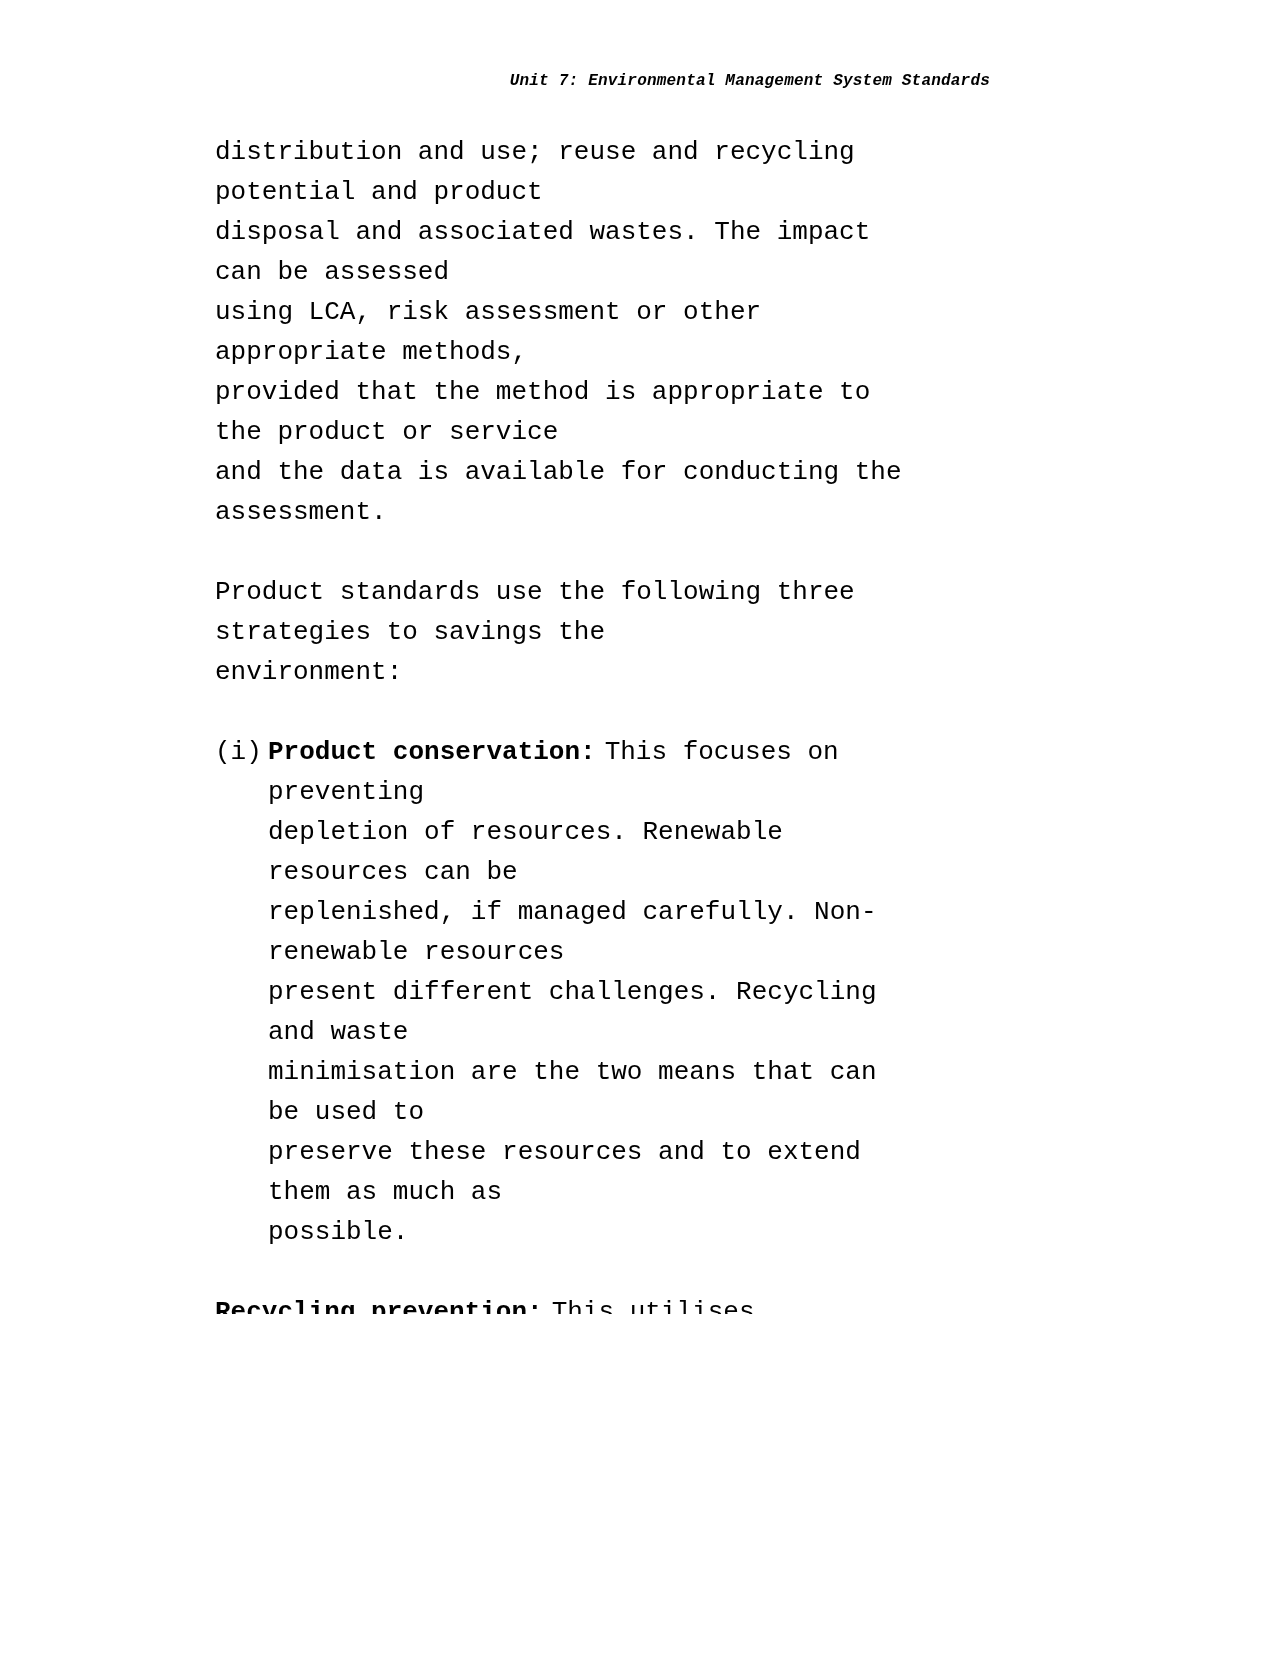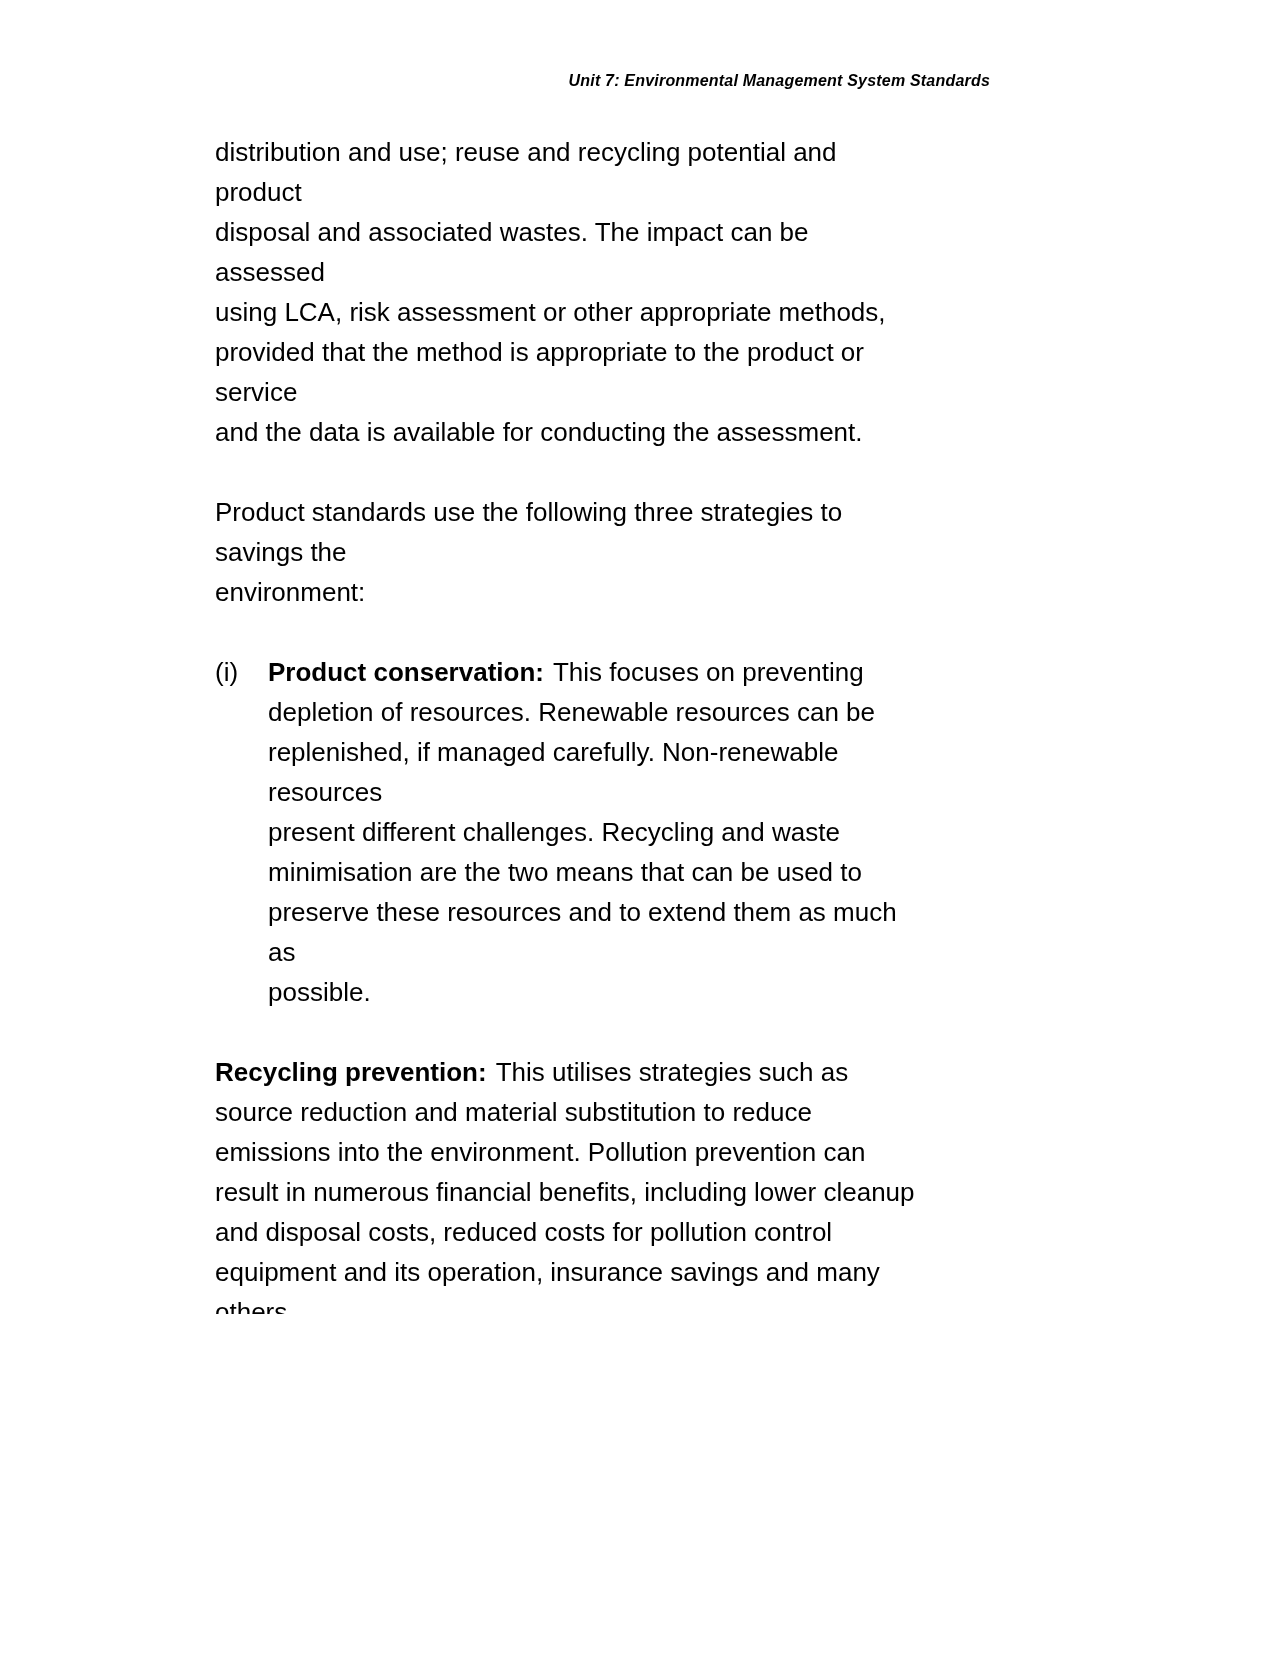--- a/index.html
+++ b/index.html
@@ -5,21 +5,21 @@
   html, body {
     margin: 0;
     padding: 0;
     background: #ffffff;
   }
   .page {
     position: relative;
     width: 1280px;
     height: 1314px;
     background: #ffffff;
-    font-family: Liberation Sans, sans-serif;
+    font-family: Liberation Mono, monospace;
     color: #000000;
     overflow: hidden;
   }
   .running-header {
     position: absolute;
     top: 72px;
     right: 290px;
     font-size: 16px;
     font-weight: bold;
     font-style: italic;

